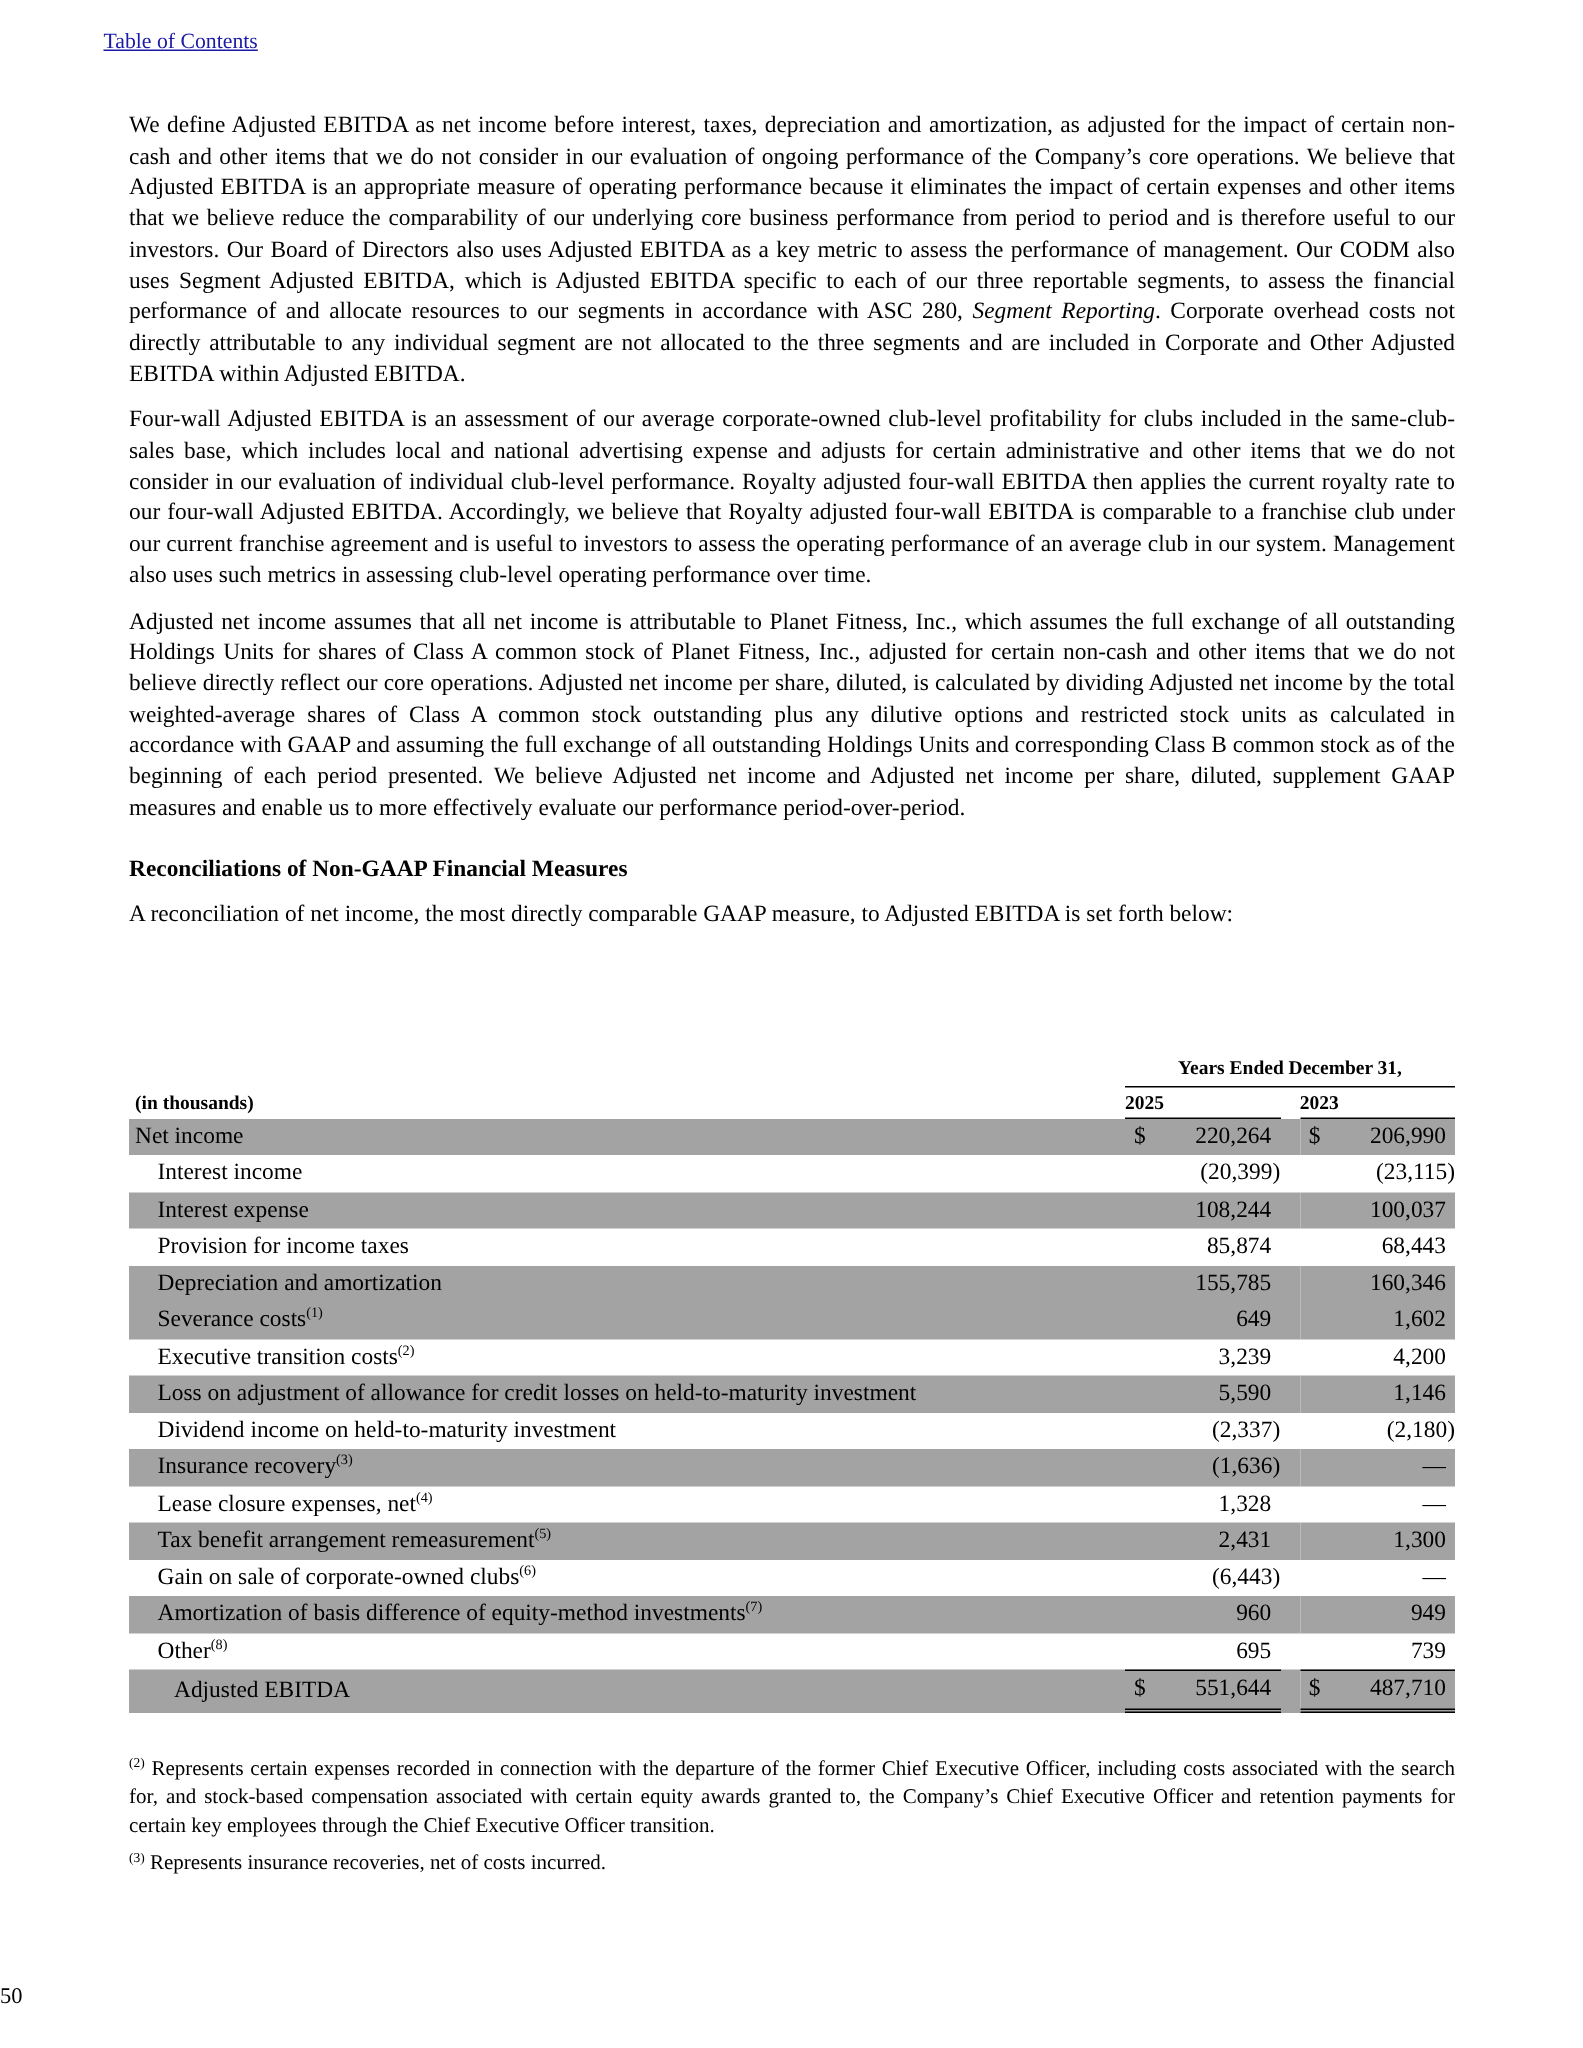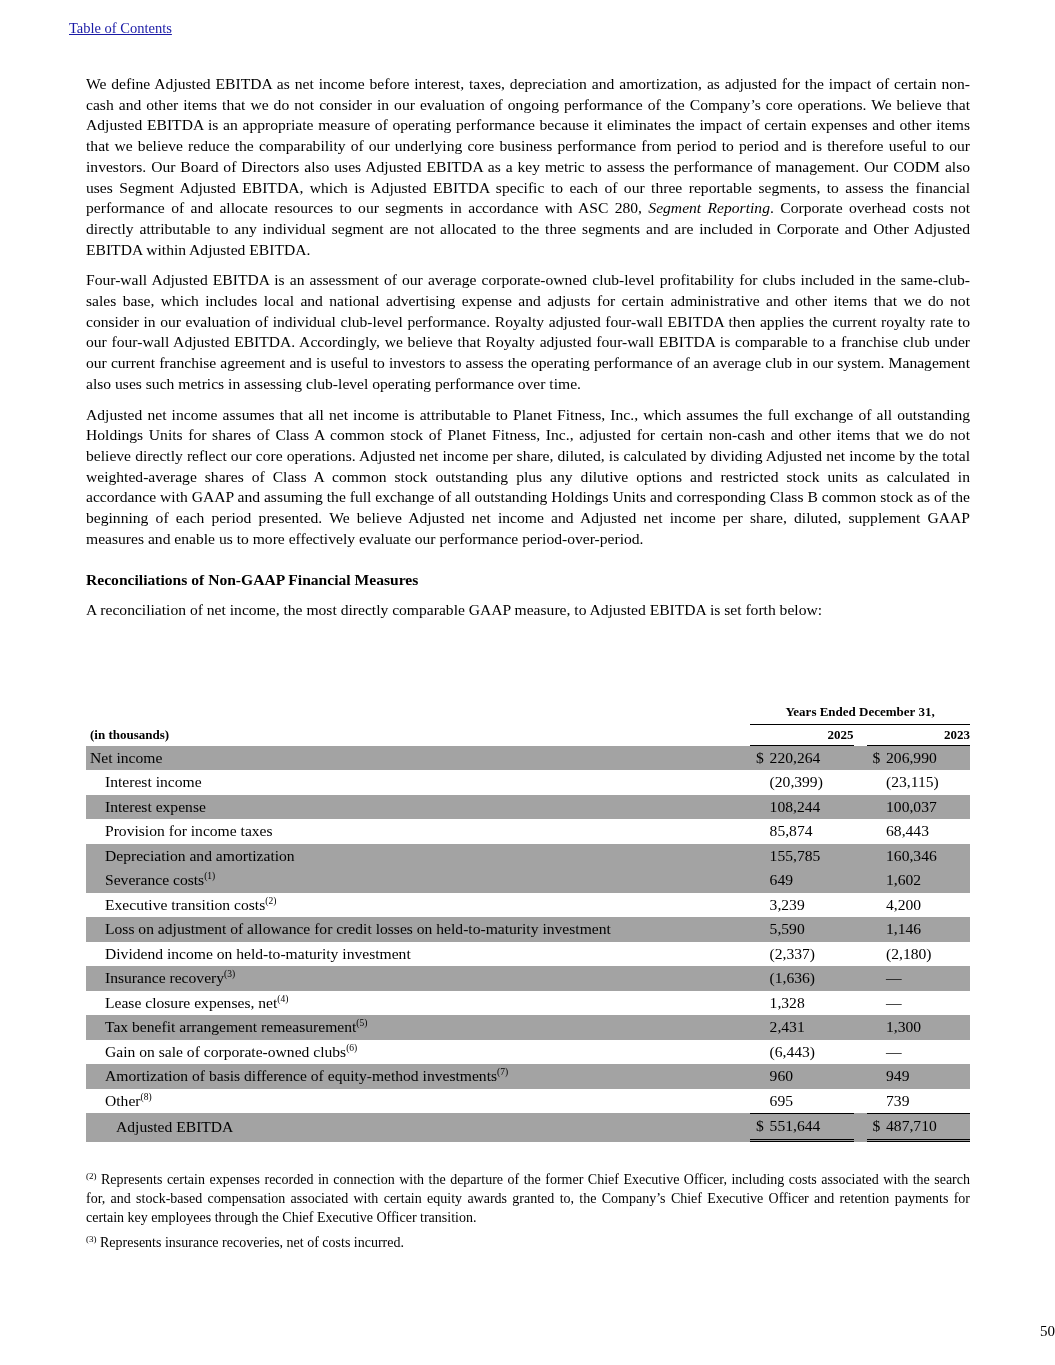--- a/index.html
+++ b/index.html
@@ -25,39 +25,39 @@
     position: absolute; left: 86px; top: 700px; width: 884px;
     border-collapse: separate; border-spacing: 0;
     font-size: 15.6px;
   }
   table.recon td { padding: 0; height: 24.5px; line-height: 24.5px; vertical-align: middle; white-space: nowrap; }
   .hdr-span {
     text-align: center; font-weight: bold; font-size: 13px;
     border-bottom: 1.5px solid #000; height: 20px !important; line-height: 20px !important;
   }
   .hdr-row td { height: 20px !important; line-height: 20px !important; font-size: 13px; font-weight: bold; }
-  .hdr-year { text-align: right; border-bottom: 1.5px solid #000; }
+  .hdr-year { text-align: left; border-bottom: 1.5px solid #000; }
   .label-top { padding-left: 4px !important; }
   .label-ind { padding-left: 19px !important; }
   .label-total { padding-left: 30px !important; }
   .shade td.s { background: #a3a3a3; }
   .dollar { width: 14px; text-align: left; padding-left: 6px !important; }
-  .num { width: 80px; text-align: left; padding-right: 0 !important; }
+  .num { width: 80px; text-align: right; padding-right: 0 !important; }
   .gap { width: 14px; }
   .lbl-col { width: 676px; }
   .num.neg { padding-right: 0; }
   .num.pos { padding-right: 6px !important; }
   .sub-top td.c { border-top: 1.5px solid #000; }
   .total td.c { border-top: 1.5px solid #000; border-bottom: 3.5px double #000; }
   sup { font-size: 9.5px; vertical-align: 6px; line-height: 0; }
 
   .footnotes { position: absolute; left: 86px; width: 884px; top: 1170px; font-size: 14px; }
   .fn { margin: 0 0 6px 0; line-height: 19px; text-align: justify; }
   .fn sup { font-size: 9px; vertical-align: 5px; }
-  .page-num { position: absolute; left: 0; width: 1055px; top: 1323px; text-align: right; font-size: 15px; }
+  .page-num { position: absolute; left: 0; width: 1055px; top: 1323px; text-align: left; font-size: 15px; }
 </style>
 </head>
 <body>
 
 <a class="toc-link" href="#">Table of Contents</a>
 
 <div class="content">
   <p class="para"><span>We define Adjusted EBITDA as net income before interest, taxes, depreciation and amortization, as adjusted for the impact of certain non-cash and other items that we do not consider in our evaluation of ongoing performance of the Company’s core operations. We believe that Adjusted EBITDA is an appropriate measure of operating performance because it eliminates the impact of certain expenses and other items that we believe reduce the comparability of our underlying core business performance from period to period and is therefore useful to our investors. Our Board of Directors also uses Adjusted EBITDA as a key metric to assess the performance of management. Our CODM also uses Segment Adjusted EBITDA, which is Adjusted EBITDA specific to each of our three reportable segments, to assess the financial performance of and allocate resources to our segments in accordance with ASC 280, </span><i>Segment Reporting</i><span>. Corporate overhead costs not directly attributable to any individual segment are not allocated to the three segments and are included in Corporate and Other Adjusted EBITDA within Adjusted EBITDA.</span></p>
   <p class="para">Four-wall Adjusted EBITDA is an assessment of our average corporate-owned club-level profitability for clubs included in the same-club-sales base, which includes local and national advertising expense and adjusts for certain administrative and other items that we do not consider in our evaluation of individual club-level performance. Royalty adjusted four-wall EBITDA then applies the current royalty rate to our four-wall Adjusted EBITDA. Accordingly, we believe that Royalty adjusted four-wall EBITDA is comparable to a franchise club under our current franchise agreement and is useful to investors to assess the operating performance of an average club in our system. Management also uses such metrics in assessing club-level operating performance over time.</p>
   <p class="para">Adjusted net income assumes that all net income is attributable to Planet Fitness, Inc., which assumes the full exchange of all outstanding Holdings Units for shares of Class A common stock of Planet Fitness, Inc., adjusted for certain non-cash and other items that we do not believe directly reflect our core operations. Adjusted net income per share, diluted, is calculated by dividing Adjusted net income by the total weighted-average shares of Class A common stock outstanding plus any dilutive options and restricted stock units as calculated in accordance with GAAP and assuming the full exchange of all outstanding Holdings Units and corresponding Class B common stock as of the beginning of each period presented. We believe Adjusted net income and Adjusted net income per share, diluted, supplement GAAP measures and enable us to more effectively evaluate our performance period-over-period.</p>

